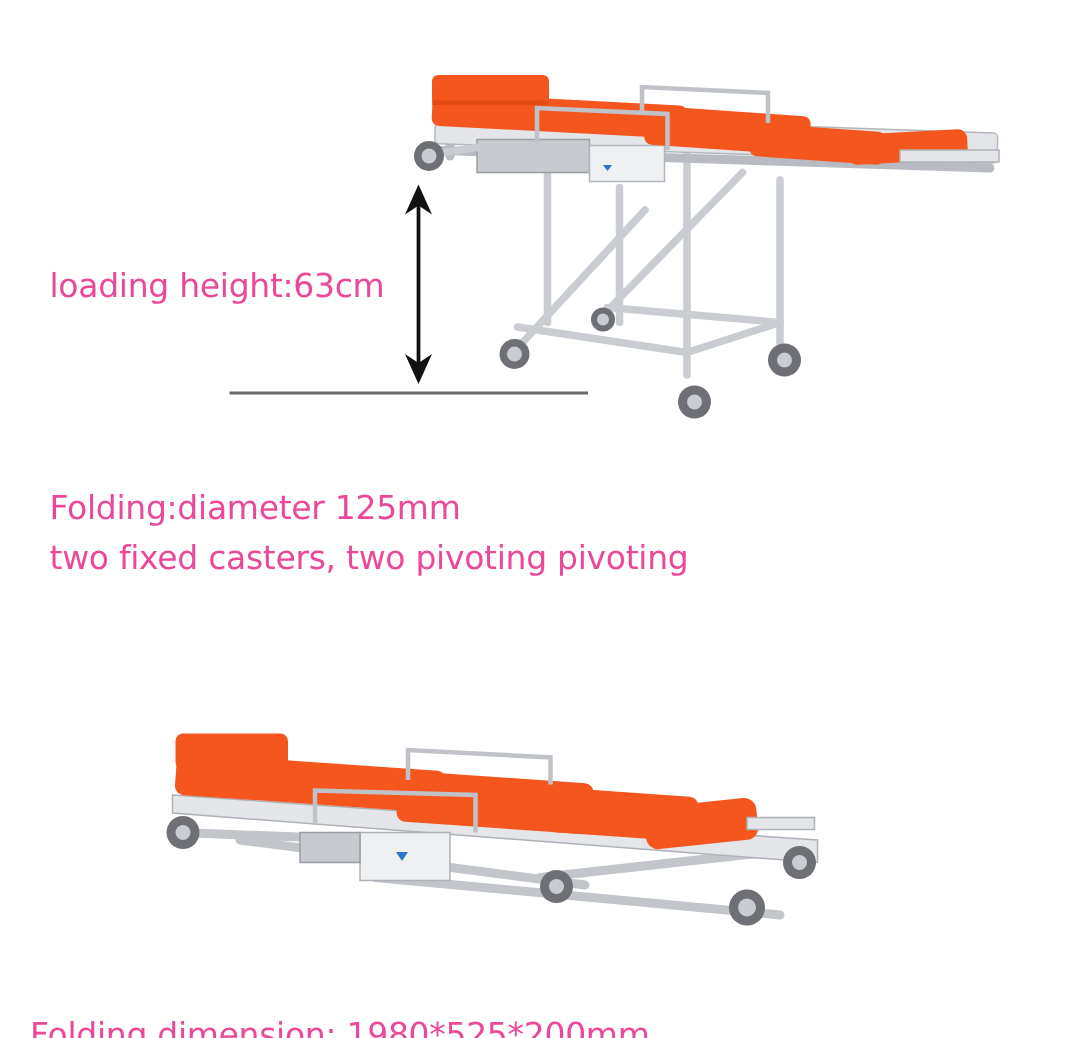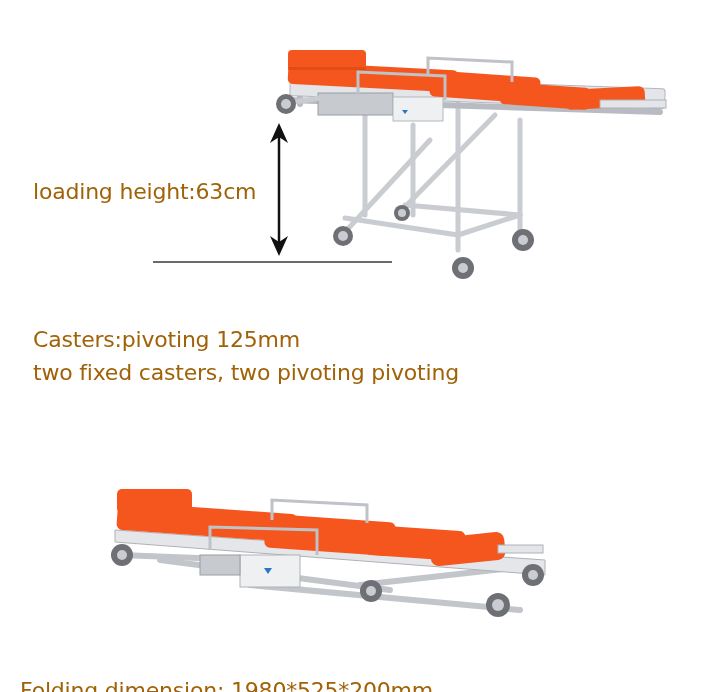--- a/index.html
+++ b/index.html
@@ -1,18 +1,18 @@
 <!DOCTYPE html>
 <html><head>
 <meta charset="utf-8">
 <style>
   html, body { margin: 0; padding: 0; background: #ffffff; }
   body { width: 724px; height: 692px; position: relative; overflow: hidden;
          font-family: "DejaVu Sans", "Liberation Sans", sans-serif; color: #111; }
-  .caption { position: absolute; font-size: 22px; line-height: 1.15; color: #a16207; white-space: nowrap; letter-spacing: -0.2px; }
+  .caption { position: absolute; font-size: 22px; line-height: 1.15; color: #ec4899; white-space: nowrap; letter-spacing: -0.2px; }
   svg { position: absolute; left: 0; top: 0; }
 </style>
 </head>
 <body>
 
 <svg width="724" height="692" viewBox="0 0 724 692">
 
   <g stroke="#c9ccd1" stroke-width="5" fill="none" stroke-linecap="round">
     <line x1="365" y1="115" x2="365" y2="215"></line>
     <line x1="413" y1="125" x2="413" y2="215"></line>
@@ -112,15 +112,15 @@
     <circle cx="371" cy="591" r="11" fill="#6e7075"></circle>
       <circle cx="371" cy="591" r="5" fill="#c9ccd1"></circle>
     <circle cx="498" cy="605" r="12" fill="#6e7075"></circle>
       <circle cx="498" cy="605" r="6" fill="#c9ccd1"></circle>
     <circle cx="533" cy="575" r="11" fill="#6e7075"></circle>
       <circle cx="533" cy="575" r="5" fill="#c9ccd1"></circle>
   </g>
 </svg>
 
 <div class="caption" style="left:33px; top:179px;">loading height:63cm</div>
-<div class="caption" style="left:33px; top:327px;">Casters:pivoting 125mm</div>
+<div class="caption" style="left:33px; top:327px;">Folding:diameter 125mm</div>
 <div class="caption" style="left:33px; top:360px;">two fixed casters, two pivoting pivoting</div>
 <div class="caption" style="left:20px; top:678px;">Folding dimension: 1980*525*200mm</div>
 
 </body></html>

